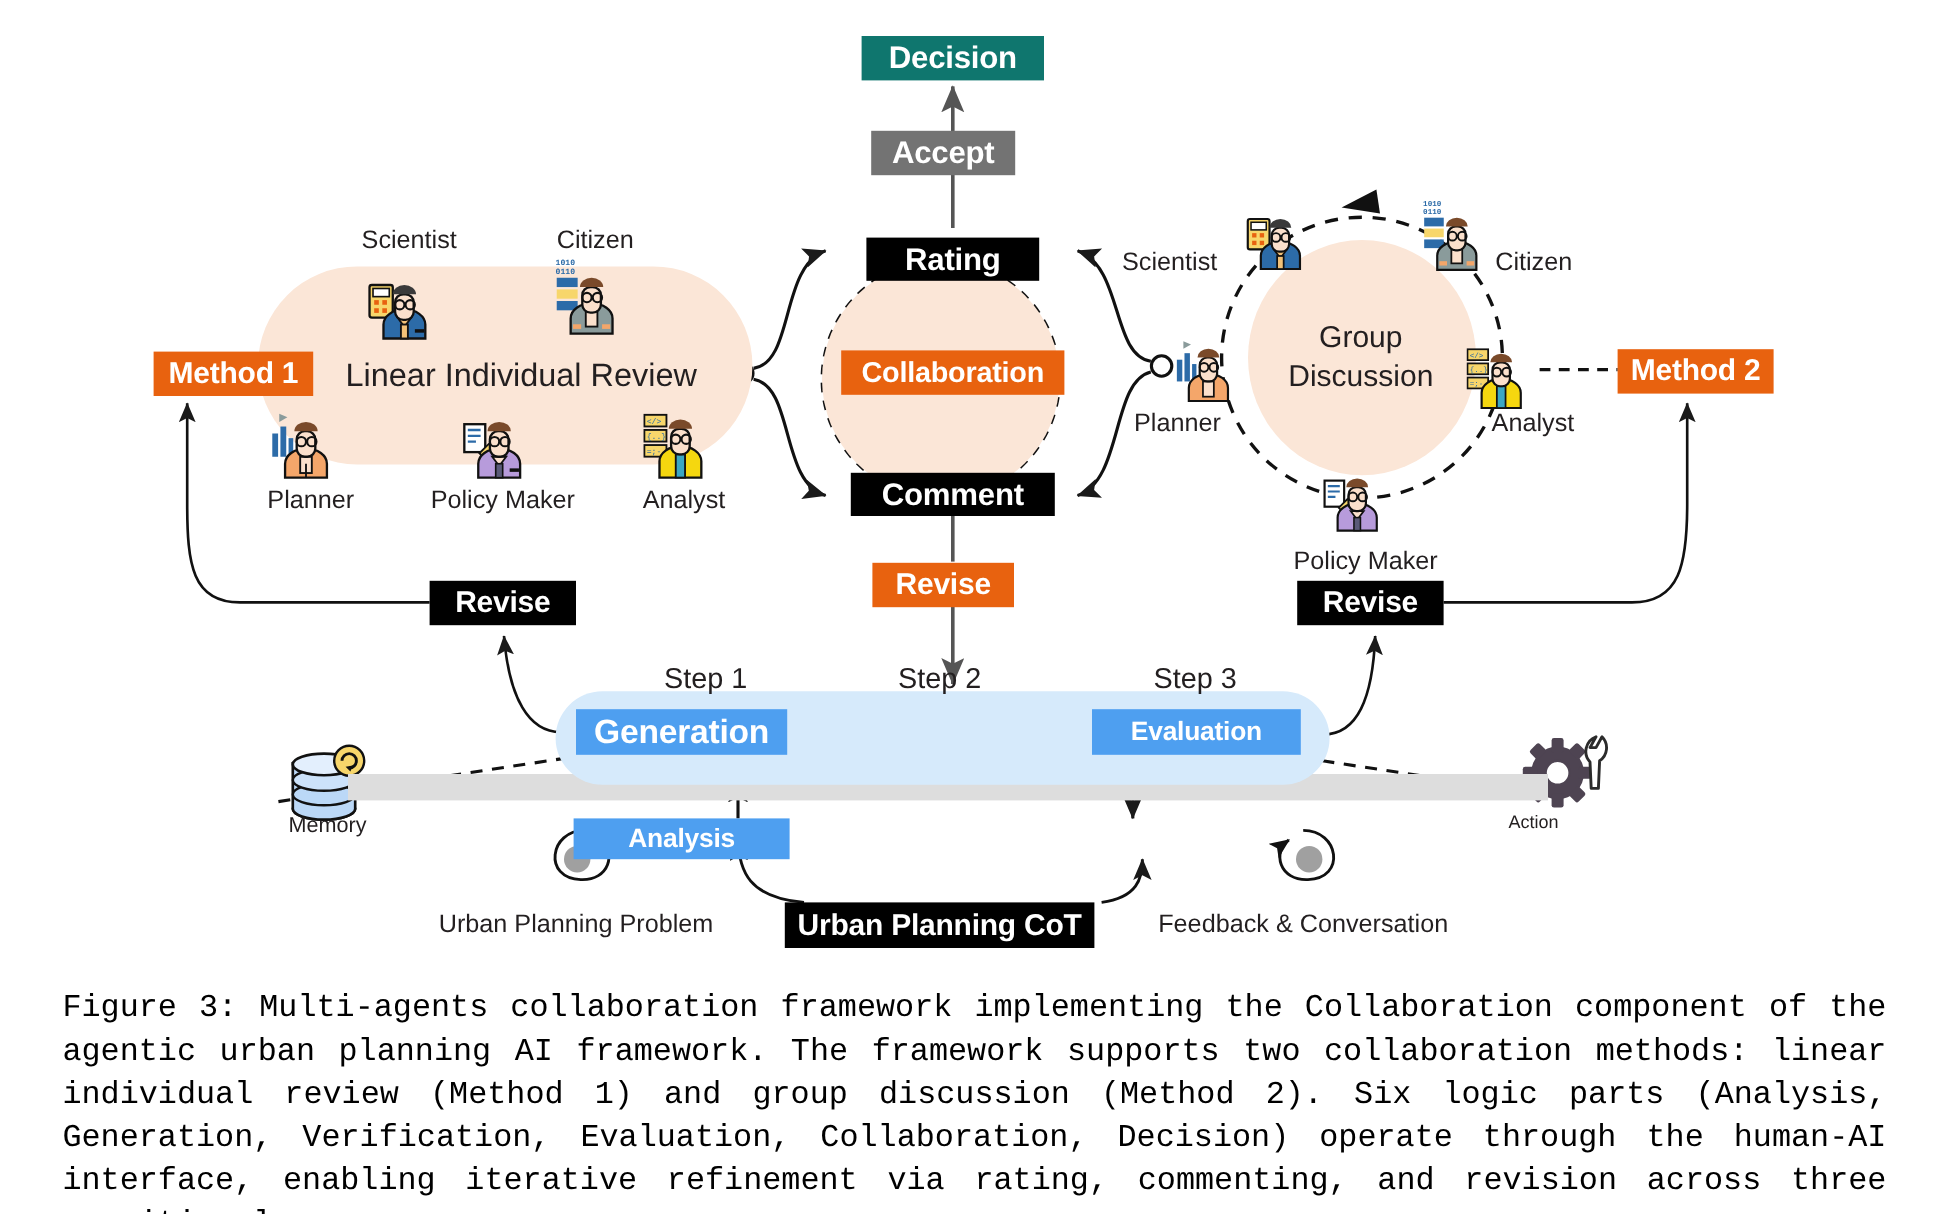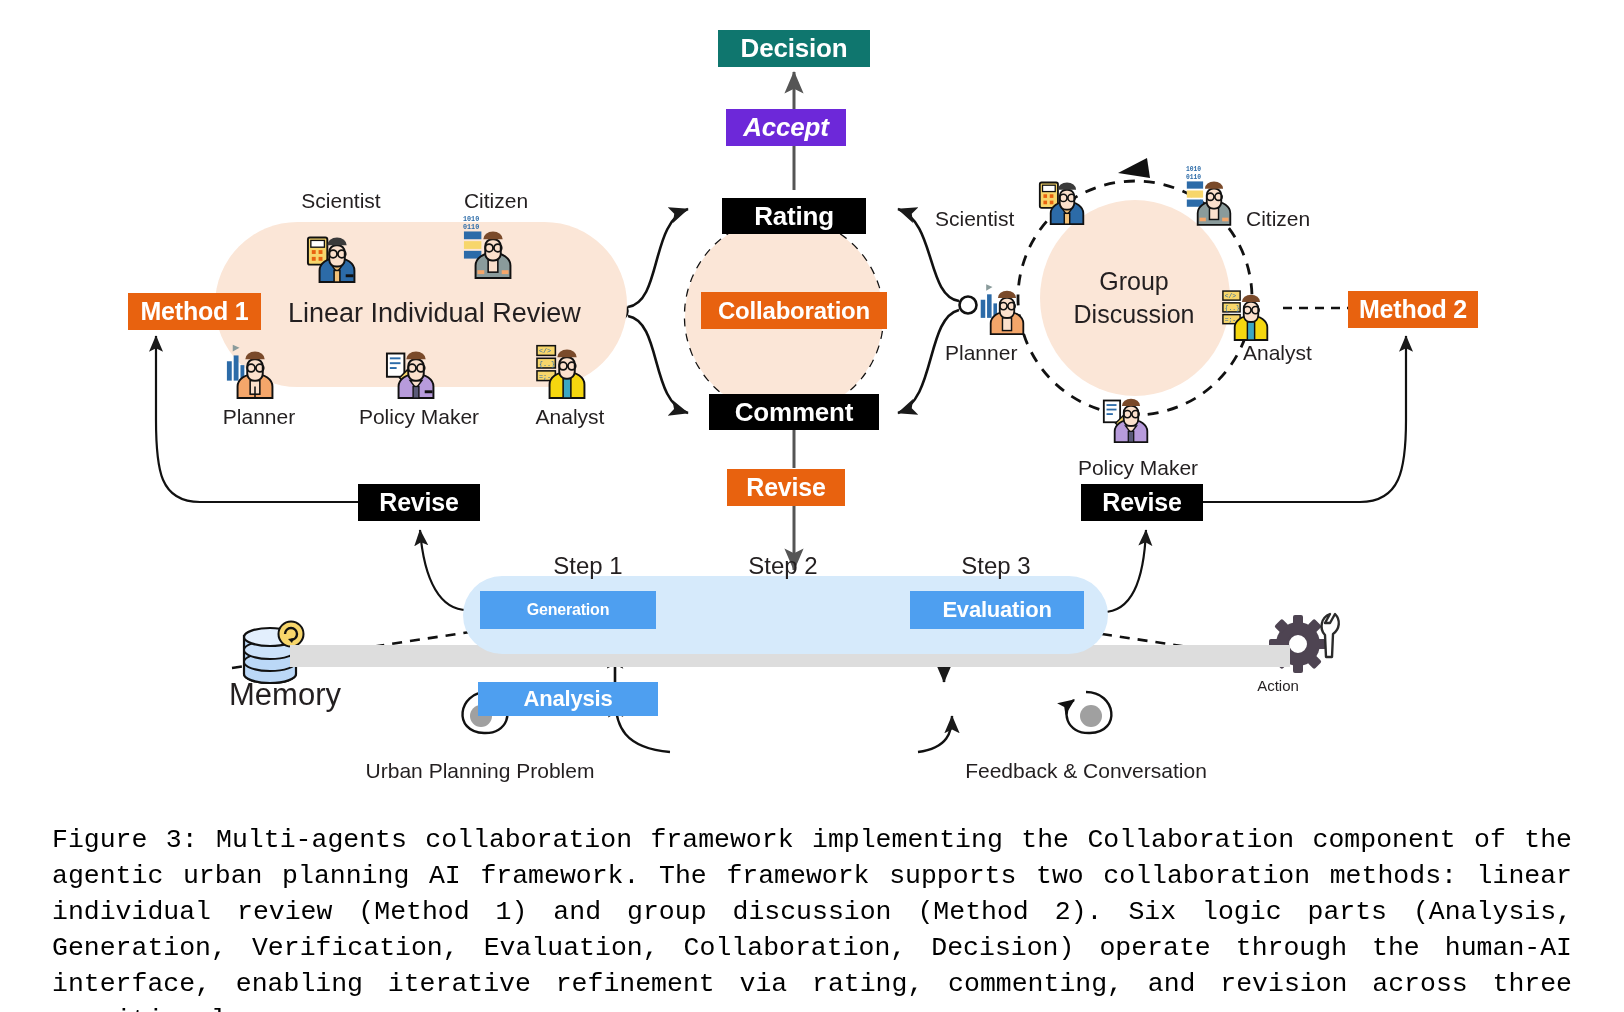--- a/index.html
+++ b/index.html
@@ -18,21 +18,21 @@
     display: flex; align-items: center; justify-content: center;
     font-weight: bold;
     color: #ffffff;
     letter-spacing: -0.2px;
     white-space: nowrap;
     z-index: 5;
   }
   .blk  { background: #000000; }
   .org  { background: #E8620F; }
   .blu  { background: #0f766e; }
-  .grn  { background: #6d28d9; font-style: italic; }
+  .grn  { background: #737373; }
   .grn2 { background: #94BF4B; }
   .bluL { background: #4E9FF0; }
 
   .plabel {
     position: absolute;
     color: #231f20;
     font-size: 21px;
     white-space: nowrap;
     z-index: 6;
   }
@@ -444,28 +444,29 @@
   <div class="plabel" style="left:945px; top:341px;">Planner</div>
   <div class="plabel" style="left:1243px; top:341px;">Analyst</div>
   <div class="plabel c" style="left:1138px; top:456px;">Policy Maker</div>
 
   <div class="node blk" style="left:1081px; top:484px; width:122px; height:37px; font-size:25px;">Revise</div>
 
   <div class="plabel c lg" style="left:568px; top:552px;margin-left:20px;">Step 1</div>
   <div class="plabel c lg" style="left:783px; top:552px;">Step 2</div>
   <div class="plabel c lg" style="left:996px; top:552px;">Step 3</div>
 
-  <div class="node bluL" style="left:480px; top:591px; width:176px; height:38px; font-size:16px;">Generation</div>
+  <div class="node bluL" style="left:480px; top:591px; width:176px; height:38px; font-size:28px;">Generation</div>
   <div class="node bluL" style="left:910px; top:591px; width:174px; height:38px; font-size:22px;">Evaluation</div>
 
   <div class="node bluL" style="left:478px; top:682px; width:180px; height:34px; font-size:22px;">Analysis</div>
 
 
+  <div class="node blk" style="left:654px; top:752px; width:258px; height:38px; font-size:25px;">Urban Planning CoT</div>
 
   <div class="plabel c" style="left:480px; top:759px;">Urban Planning Problem</div>
   <div class="plabel c" style="left:1086px; top:759px;">Feedback &amp; Conversation</div>
 
-  <div class="plabel c" style="left:273px; top:677px; font-size:31px;margin-left:12px;">Memory</div>
+  <div class="plabel c" style="left:273px; top:677px; font-size:18px;">Memory</div>
   <div class="plabel c" style="left:1278px; top:677px; font-size:15px;">Action</div>
 
 </div>
 
 <div id="caption">Figure 3: Multi-agents collaboration framework implementing the Collaboration component of the agentic urban planning AI framework. The framework supports two collaboration methods: linear individual review (Method 1) and group discussion (Method 2). Six logic parts (Analysis, Generation, Verification, Evaluation, Collaboration, Decision) operate through the human-AI interface, enabling iterative refinement via rating, commenting, and revision across three cognitive layers.</div>
 
 </body></html>

